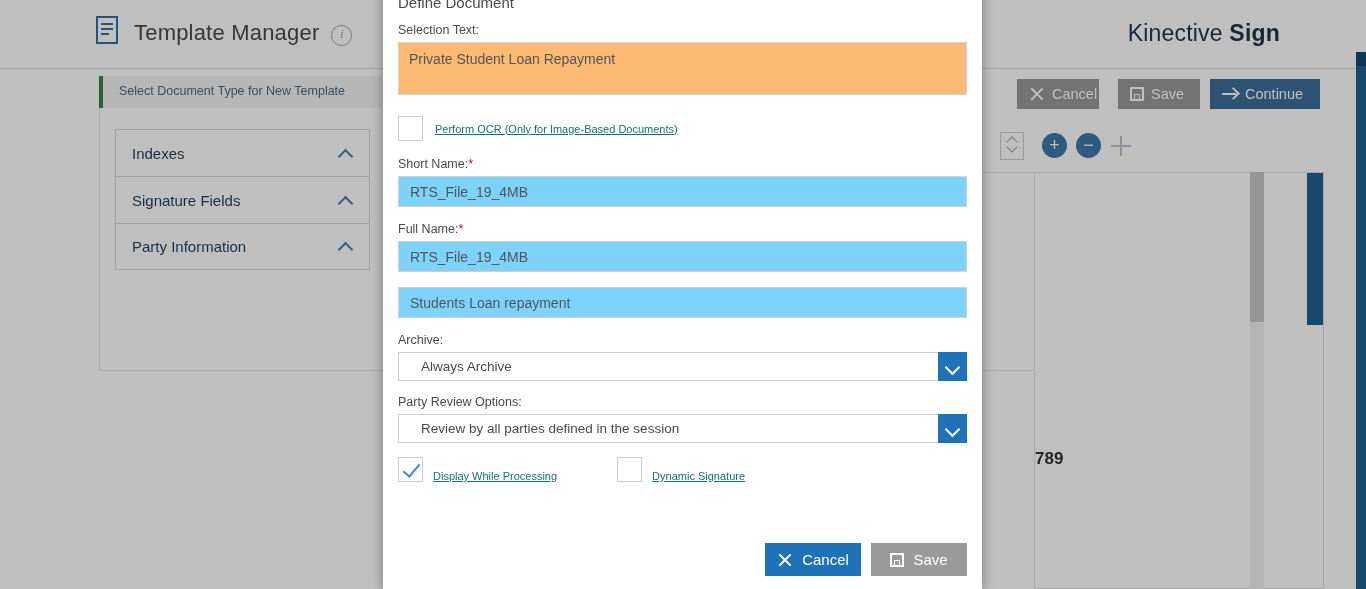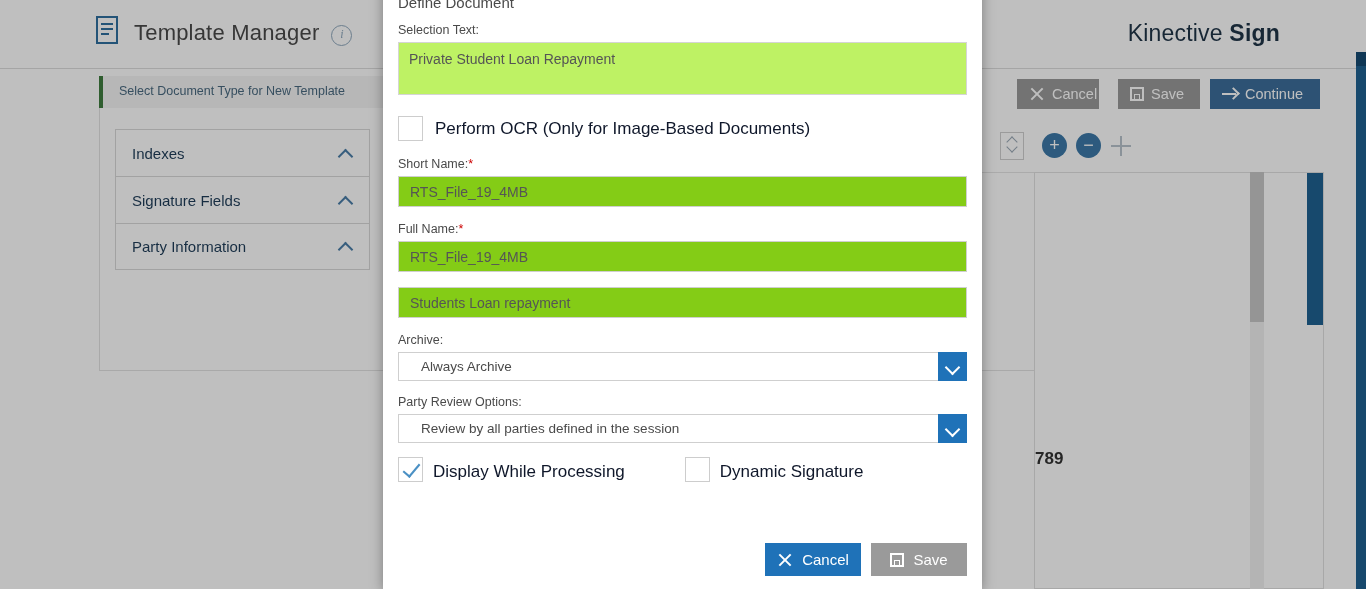--- a/index.html
+++ b/index.html
@@ -372,21 +372,21 @@
   }
   .fld-label {
     font-size: 12.5px;
     color: #4a4a4a;
     margin-bottom: 5px;
   }
   .req { color: #cc0000; }
   .selection-text {
     width: 569px;
     height: 53px;
-    background: #bef264;
+    background: #fdba74;
     border: 1px solid #d5d5d5;
     box-sizing: border-box;
     font-size: 14px;
     color: #555;
     padding: 8px 10px;
     margin-bottom: 17px;
     resize: none;
     font-family: "Liberation Sans", sans-serif;
   }
   .check-row {
@@ -407,32 +407,33 @@
   .checkbox.checked::after {
     content: "";
     position: absolute;
     left: 8px; top: 2px;
     width: 7px; height: 15px;
     border: solid #4a90c4;
     border-width: 0 2.5px 2.5px 0;
     transform: rotate(40deg);
   }
   .check-label {
-    font-size: 17px;
-    color: #0f172a;
+    font-size: 11px;
+    color: #0f766e;
+    text-decoration: underline;
   }
   .text-input {
     width: 569px;
     height: 31px;
     border: 1px solid #cfcfcf;
     box-sizing: border-box;
     font-size: 14px;
     color: #555;
     padding: 0 11px;
-    background: #84cc16;
+    background: #7dd3fc;
     margin-bottom: 15px;
     font-family: "Liberation Sans", sans-serif;
   }
   .select-wrap {
     position: relative;
     width: 569px;
     height: 29px;
     margin-bottom: 14px;
   }
   .select-box {

